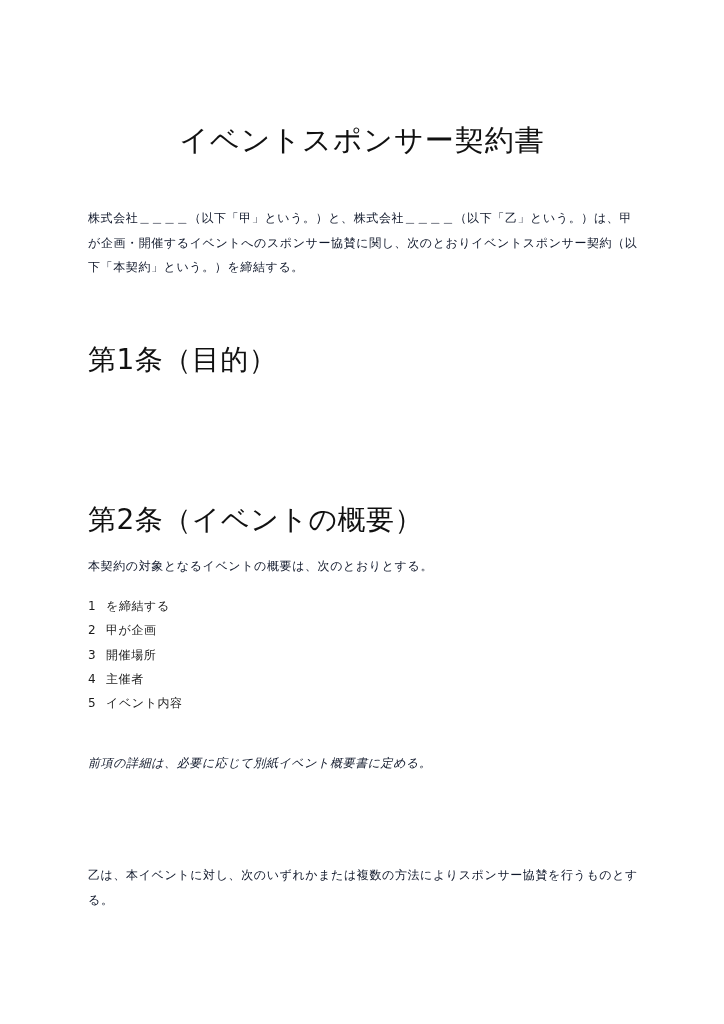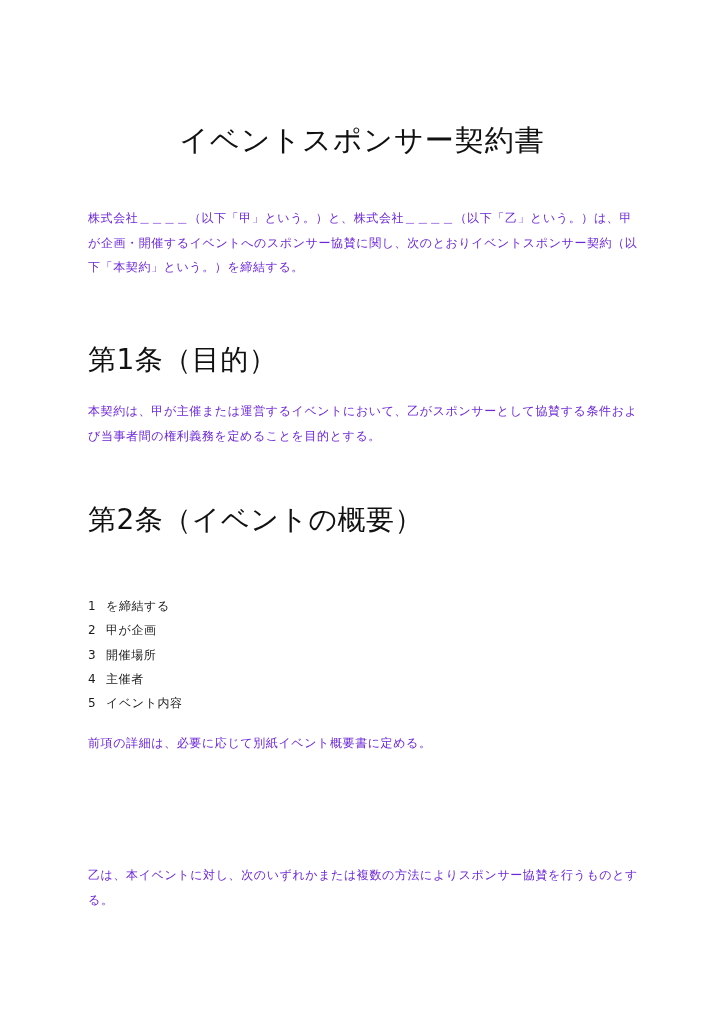--- a/index.html
+++ b/index.html
@@ -34,21 +34,21 @@
     font-weight: normal;
   }
   .para {
     position: absolute;
     left: 88px;
     width: 552px;
     font-size: 12px;
     line-height: 24.5px;
     letter-spacing: 0.6px;
     margin: 0;
-    color: #6d28d9;
+    color: #0f172a;
   }
   .heading {
     position: absolute;
     left: 88px;
     font-size: 28px;
     line-height: 28px;
     margin: 0;
     font-weight: normal;
     letter-spacing: 0.5px;
     color: #111;
@@ -77,23 +77,23 @@
 </head>
 <body>
 
 <div class="page">
 
   <h1 class="title">イベントスポンサー契約書</h1>
 
   <p class="para" style="top:206px;">株式会社＿＿＿＿（以下「甲」という。）と、株式会社＿＿＿＿（以下「乙」という。）は、甲が企画・開催するイベントへのスポンサー協賛に関し、次のとおりイベントスポンサー契約（以下「本契約」という。）を締結する。</p>
 
   <h2 class="heading" style="top:346px;">第1条（目的）</h2>
-  <p class="para" style="top:399px;">本契約は、甲が主催または運営するイベントにおいて、乙がスポンサーとして協賛する条件および当事者間の権利義務を定めることを目的とする。</p>
 
   <h2 class="heading" style="top:506px;">第2条（イベントの概要）</h2>
+  <p class="para" style="top:554px;">本契約の対象となるイベントの概要は、次のとおりとする。</p>
 
   <ul class="list">
     <li>
       <span class="num">1</span>
       <span>を締結する</span>
     </li>
     <li>
       <span class="num">2</span>
       <span>甲が企画</span>
     </li>
@@ -104,17 +104,17 @@
     <li>
       <span class="num">4</span>
       <span>主催者</span>
     </li>
     <li>
       <span class="num">5</span>
       <span>イベント内容</span>
     </li>
   </ul>
 
-  <p class="para" style="top:731px;">前項の詳細は、必要に応じて別紙イベント概要書に定める。</p>
+  <p class="para" style="top:751px;font-style:italic;">前項の詳細は、必要に応じて別紙イベント概要書に定める。</p>
 
   <p class="para" style="top:863px;">乙は、本イベントに対し、次のいずれかまたは複数の方法によりスポンサー協賛を行うものとする。</p>
 
 </div>
 
 </body></html>

